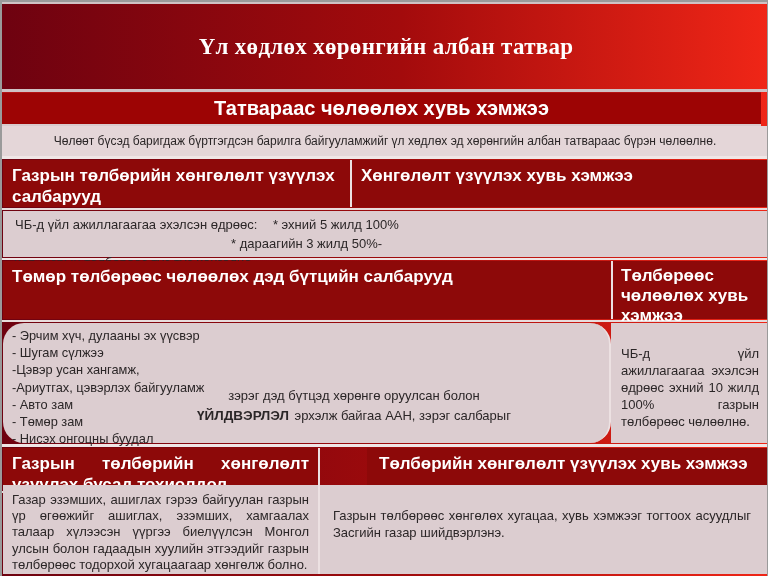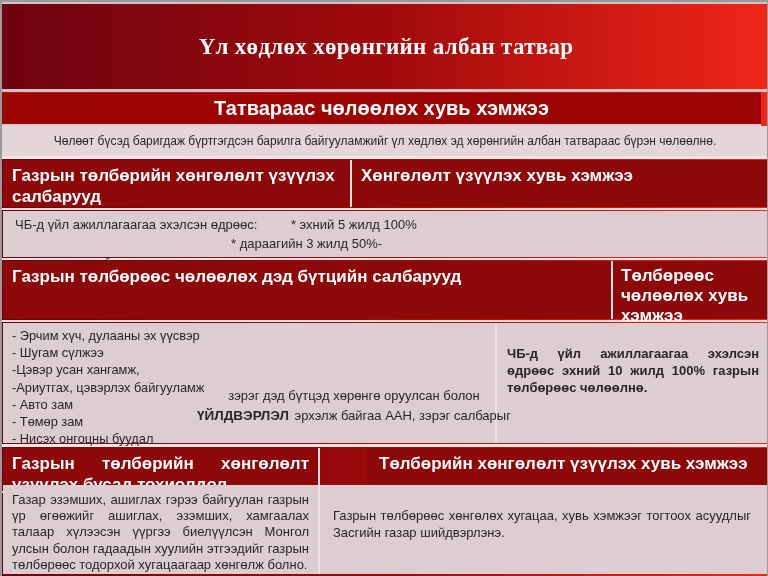--- a/index.html
+++ b/index.html
@@ -57,24 +57,24 @@
   #t1-body { top:208px; height:50px; border-bottom:2px solid #efe5e5; }
   #t1-body .left  { width:349px; padding:3px 8px; line-height:16.5px; }
   #t1-body .right { flex:1; padding:4px 8px 0 10px; line-height:17px; }
   #t1-body .right .ln2 { padding-left:218px; }
 
   
   #t2-header { top:258px; height:62px; border-bottom:2px solid #e8dcdc; }
   #t2-header .left  { width:610px; }
   #t2-header .right { flex:1; padding:5px 8px; line-height:20px; }
   #t2-body { top:320px; height:125px; border-bottom:3px solid #efe5e5; }
-  #t2-body .left  { width:494px; position:relative; padding:4px 0 0 8px; line-height:15.2px; font-size:12.8px; }
+  #t2-body .left  { width:608px; position:relative; padding:4px 0 0 8px; line-height:15.2px; font-size:12.8px;border-radius:21px; }
   #t2-body .note  { position:absolute; top:62px; left:112px; width:478px; text-align:center; line-height:17.5px; font-size:13px; }
   #t2-body .note b { font-size:13.5px; }
-  #t2-body .right { flex:1; padding:22px 10px 0 10px; text-align:justify; line-height:17px;font-weight:bold; }
+  #t2-body .right { flex:1; padding:22px 10px 0 10px; text-align:justify; line-height:17px; }
 
   
   #t3-header { top:445px; height:46px; border-bottom:2px solid #e8dcdc; }
   #t3-header .left  { width:317px; text-align:justify; }
   #t3-header .right { flex:1; padding-left:12px;margin-left:47px; }
   #t3-body { top:462px; height:91px;margin-top:20px; }
   #t3-body .left  { width:317px; padding:7px 9px 0 9px; text-align:justify; line-height:16.2px; }
   #t3-body .right { flex:1; padding:22px 16px 0 13px; text-align:justify; line-height:17px; }
 </style>
 </head>
@@ -96,29 +96,29 @@
 
   <div id="t1-header" class="abs trow">
     <div class="hcell left vline">Газрын төлбөрийн хөнгөлөлт үзүүлэх салбарууд</div>
     <div class="hcell right">Хөнгөлөлт үзүүлэх хувь хэмжээ</div>
   </div>
 
   <div id="t1-body" class="abs trow">
     <div class="bcell right">
       <div>
         <span>ЧБ-д үйл ажиллагаагаа эхэлсэн өдрөөс:</span>
-        <span style="margin-left:28px;text-align:center;">* эхний 5 жилд 100%</span>
+        <span style="margin-left:10px;text-align:center;">* эхний 5 жилд 100%</span>
       </div>
       <div class="ln2">* дараагийн 3 жилд 50%-</div>
       <div>иар газрын төлбөрөөс тус тус хөнгөлнө.</div>
     </div>
   </div>
 
   <div id="t2-header" class="abs trow">
-    <div class="hcell left vline">Газрын төлбөрөөс чөлөөлөх дэд бүтцийн салбарууд</div>
+    <div class="hcell left vline">Төмөр төлбөрөөс чөлөөлөх дэд бүтцийн салбарууд</div>
     <div class="hcell right">Төлбөрөөс чөлөөлөх хувь хэмжээ</div>
   </div>
 
   <div id="t2-body" class="abs trow">
     <div class="bcell left vline">
       <div>- Эрчим хүч, дулааны эх үүсвэр</div>
       <div>- Шугам сүлжээ</div>
       <div>-Цэвэр усан хангамж,</div>
       <div>-Ариутгах, цэвэрлэх байгууламж</div>
       <div>- Авто зам</div>

